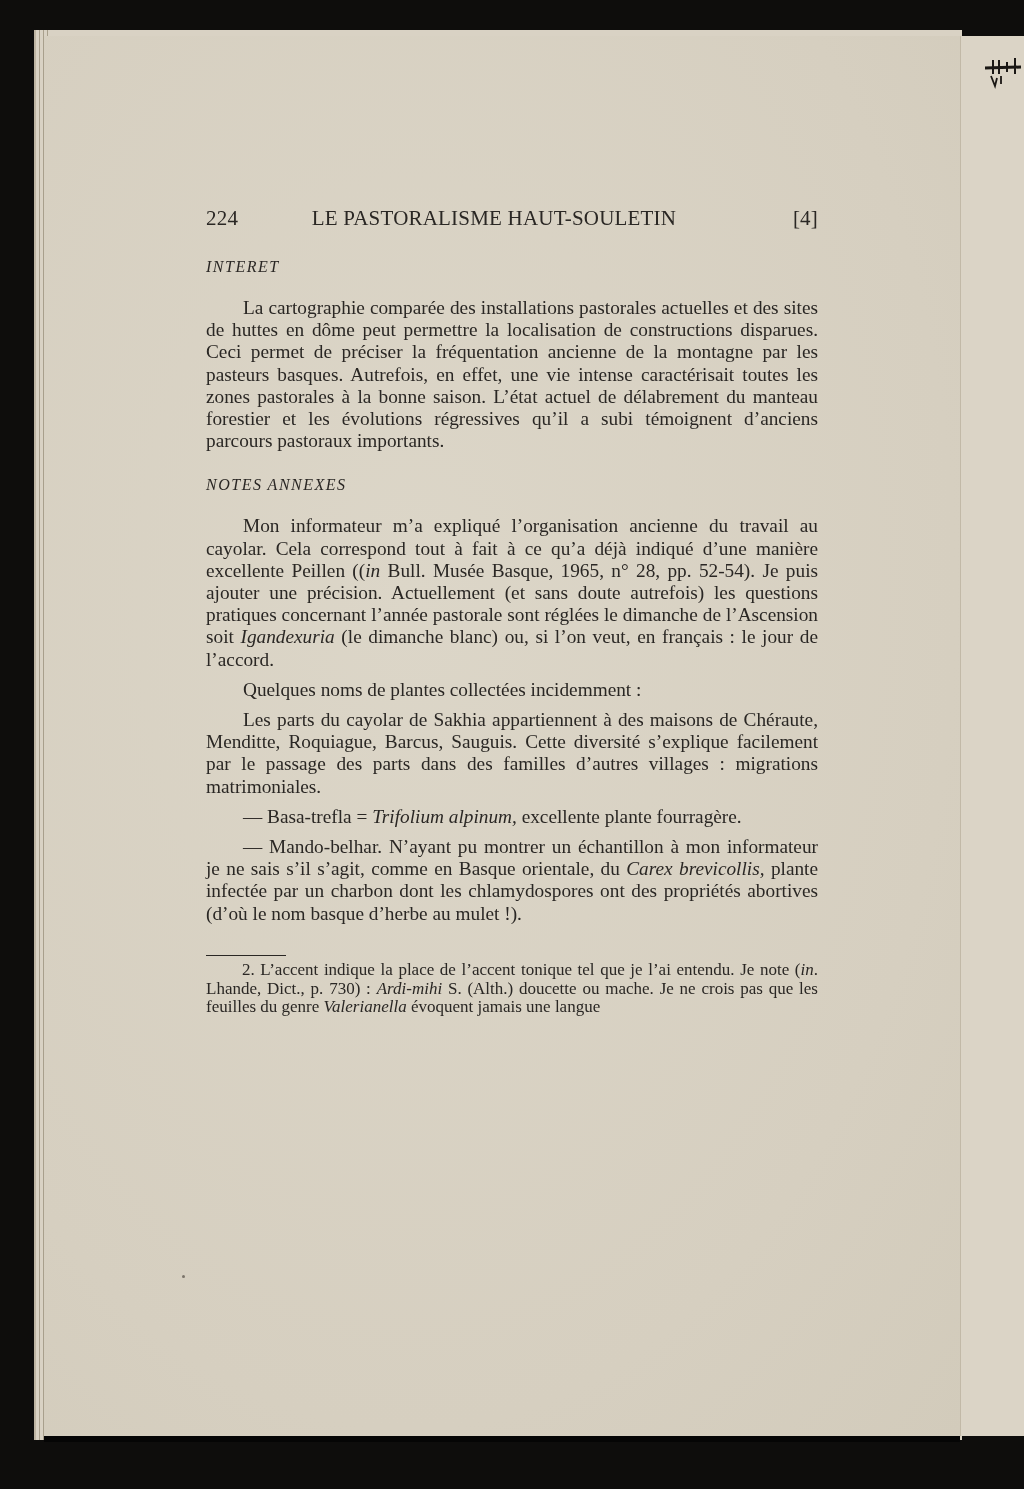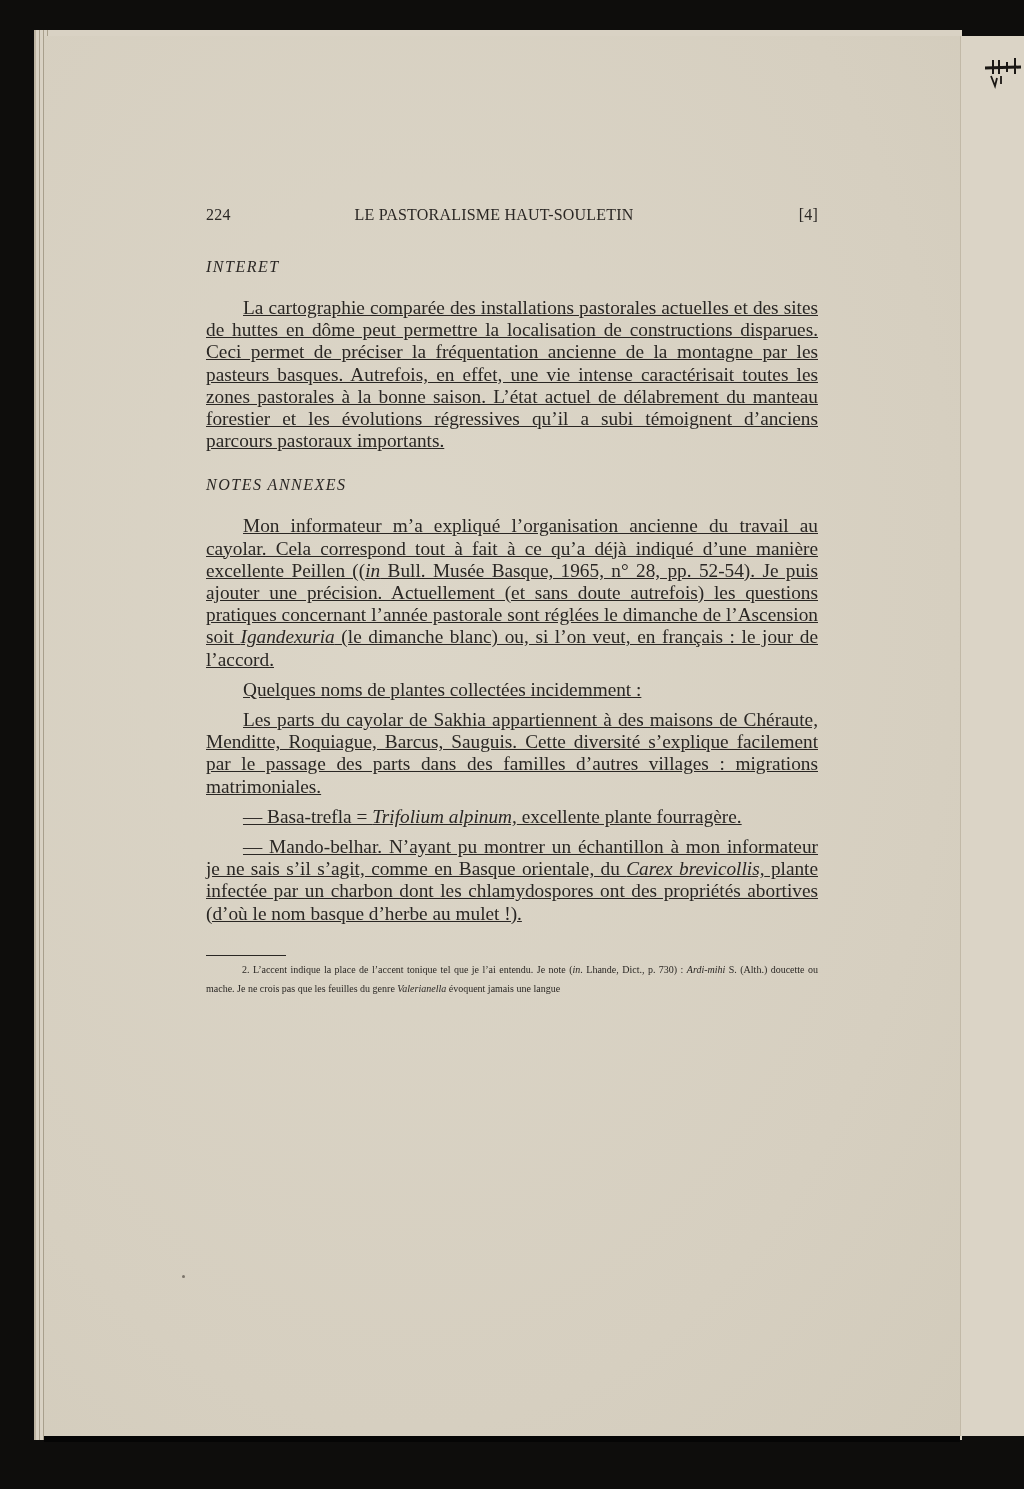--- a/index.html
+++ b/index.html
@@ -32,42 +32,42 @@
     position: absolute; left: 22px; top: 20px; width: 40px; height: 36px;
     color: #1a1714; font-size: 22px; font-weight: bold; line-height: 18px;
     letter-spacing: -2px;
   }
   .content {
     position: absolute; left: 206px; top: 206px; width: 612px;
     color: #2a2724;
   }
   .running-head {
     display: flex; justify-content: space-between; align-items: baseline;
-    font-size: 16px; letter-spacing: 0.2px; height: 30px;
+    font-size: 21px; letter-spacing: 0.2px; height: 30px;
   }
   .running-head .num { width: 60px; }
   .running-head .title { flex: 1; text-align: center; padding-right: 56px; }
   .running-head .bracket { width: 40px; text-align: right; }
   h2 {
     font-style: italic; font-weight: normal; font-size: 16px;
     letter-spacing: 1.5px; margin: 22px 0 21px 0;
   }
   h2.second { margin-top: 24px; }
   p {
     margin: 0; font-size: 19.3px; line-height: 22.2px;
-    text-align: justify; text-indent: 37px; hyphens: manual; text-decoration: underline;
+    text-align: justify; text-indent: 37px; hyphens: manual;
   }
   p + p { margin-top: 8px; }
   .it { font-style: italic; }
   sup { font-size: 11px; vertical-align: 7px; line-height: 0; }
   .footnote-rule {
     width: 80px; height: 1.5px; background: #2a2724; margin-top: 30px; margin-bottom: 5px;
   }
   .footnote {
-    font-size: 10px; line-height: 18.2px; text-align: justify; text-indent: 36px;
+    font-size: 17px; line-height: 18.2px; text-align: justify; text-indent: 36px;
   }
   .speck { position: absolute; left: 182px; top: 1275px; width: 3px; height: 3px; border-radius: 50%; background: #7b746a; }
 </style>
 </head>
 <body>
 
 <div class="page-stack">
   <div class="edge" style="left:3px"></div>
   <div class="edge" style="left:7px"></div>
   <div class="edge" style="left:11px"></div>

